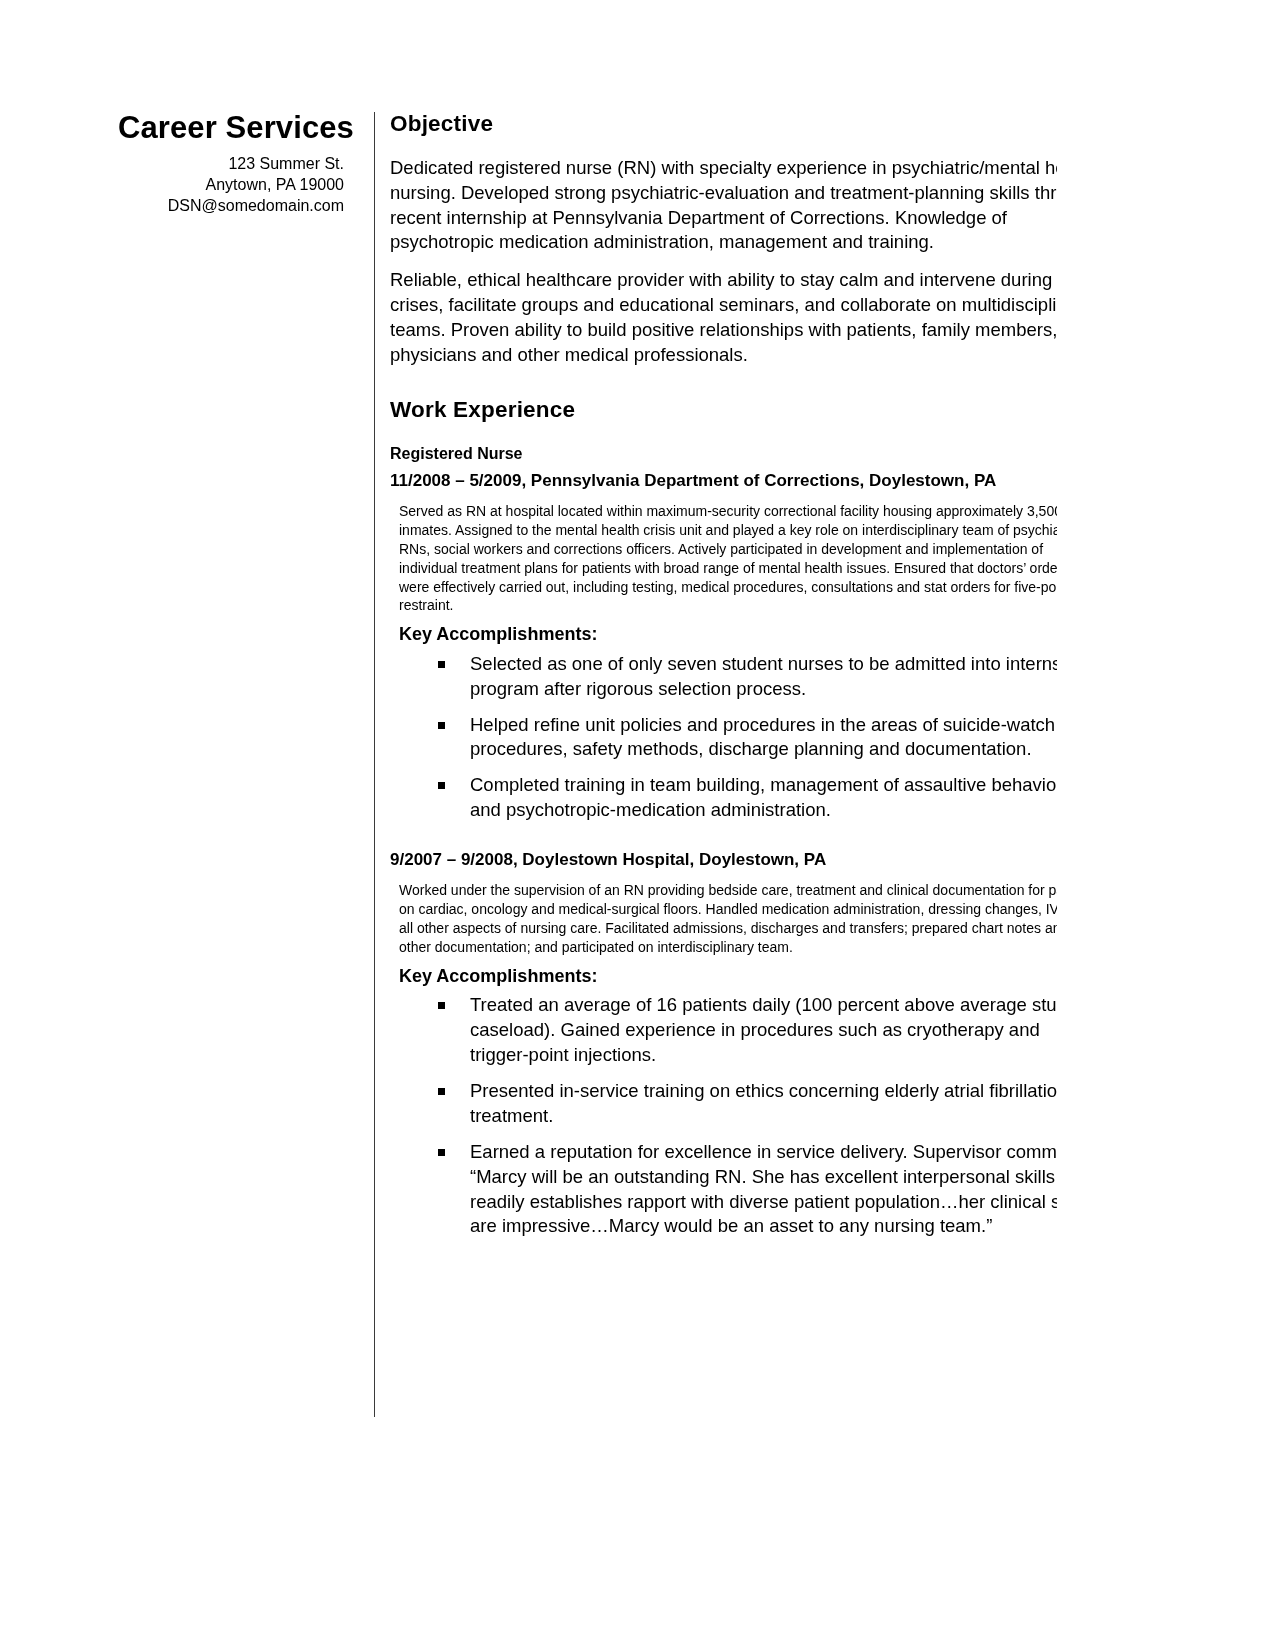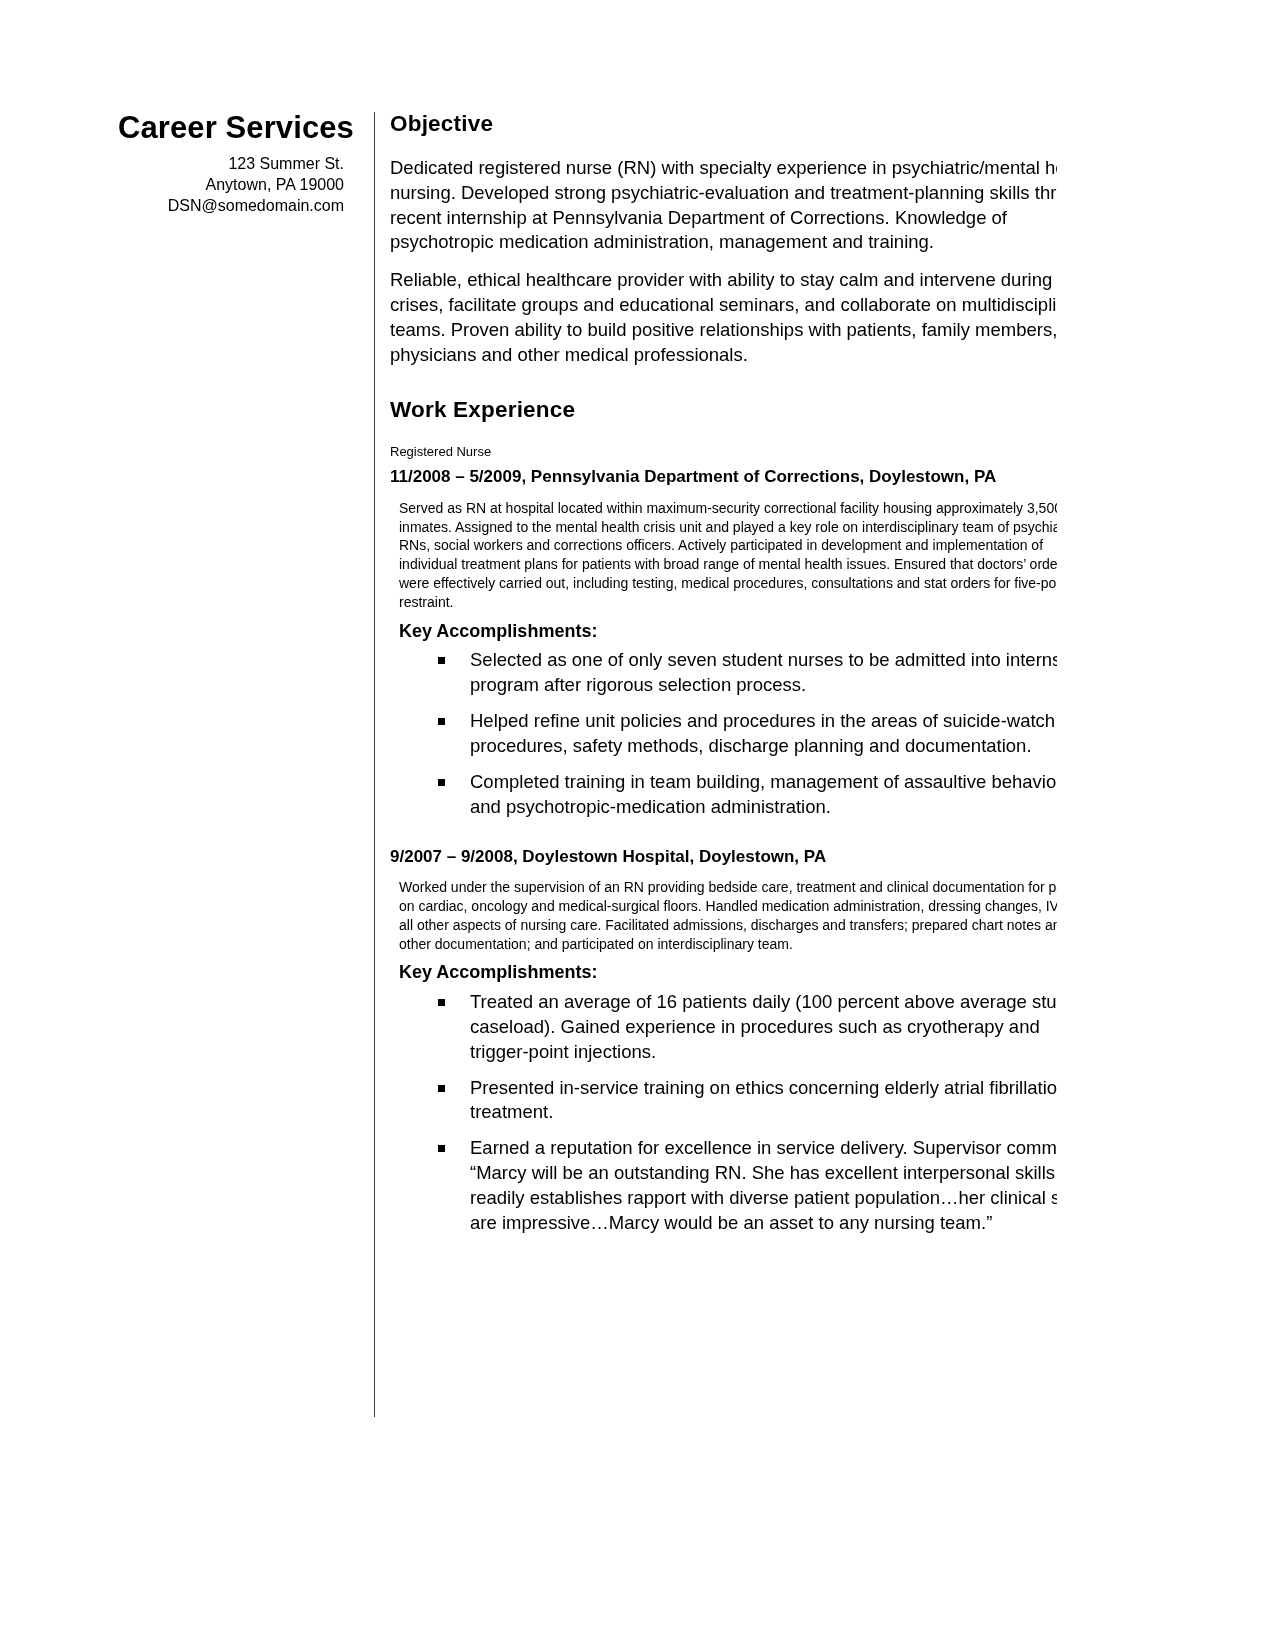--- a/index.html
+++ b/index.html
@@ -85,22 +85,22 @@
     line-height: 1.345;
     margin: 0 0 13px 0;
   }
   p.body-text:last-child { margin-bottom: 0; }
 
   .job {
     margin-top: 0;
   }
   .job + .job { margin-top: 27px; }
   h3.job-title {
-    font-size: 13px;
-    font-weight: normal;
+    font-size: 16px;
+    font-weight: bold;
     margin: 0 0 8px 0;
     line-height: 1.15;
   }
   .job-meta {
     font-size: 17px;
     font-weight: bold;
     margin: 0 0 11px 0;
     line-height: 1.2;
   }
   .job-desc {

